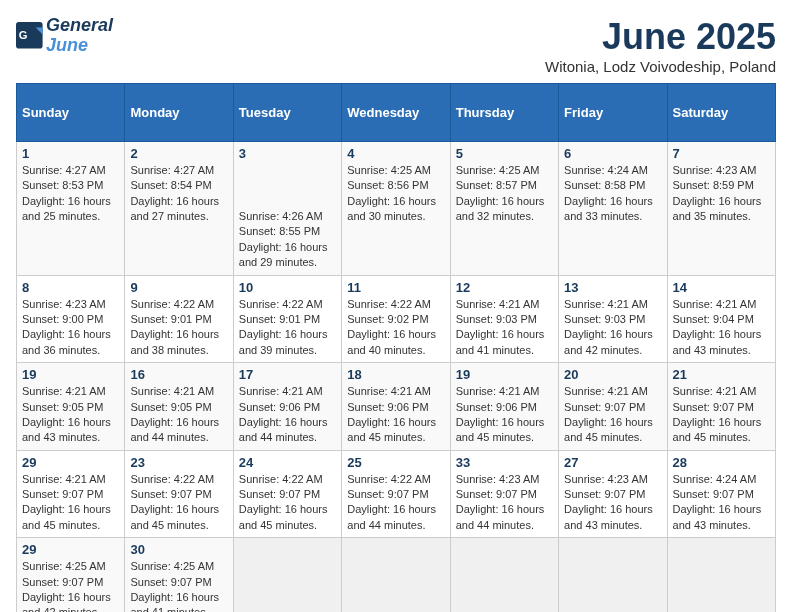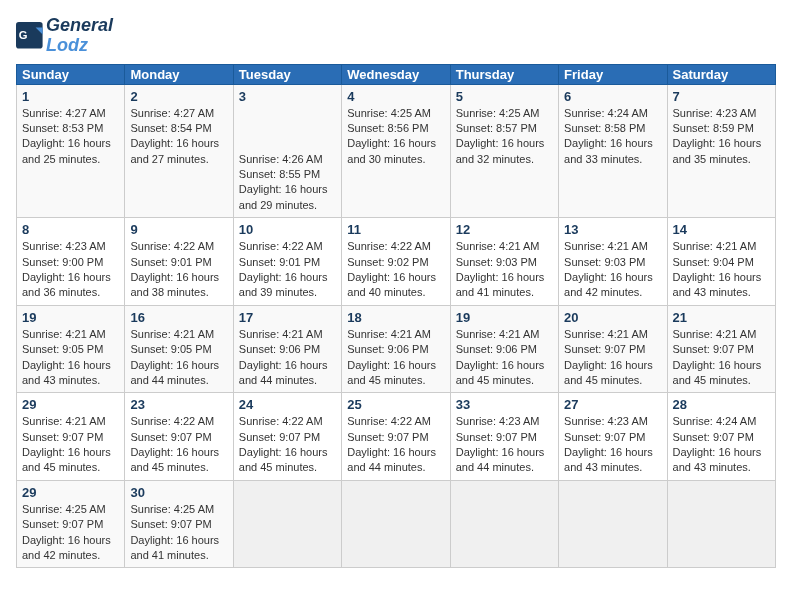--- a/index.html
+++ b/index.html
@@ -46,21 +46,21 @@
     }
     table {
       width: 100%;
       border-collapse: collapse;
       font-size: 11px;
     }
     thead tr th {
       background-color: #2a6db5;
       color: #fff;
       text-align: left;
-      padding: 2px 5px;
+      padding: 21px 5px;
       font-size: 13px;
       font-weight: bold;
       border: 1px solid #1a5a9a;
     }
     tbody tr td {
       vertical-align: top;
       border: 1px solid #ccc;
       padding: 4px 5px;
       min-height: 70px;
       width: 14.28%;
@@ -90,22 +90,26 @@
 
 <div class="header-area">
   <div class="logo">
     <svg class="logo-icon" viewBox="0 0 40 40">
       <rect x="0" y="0" width="38" height="38" rx="4" fill="#1a3a5c"></rect>
       <text x="4" y="24" font-size="16" font-weight="bold" fill="white" font-family="Arial">G</text>
       <polygon points="28,8 38,8 38,18" fill="#4a90d9"></polygon>
     </svg>
     <div class="logo-text">
       <div>General</div>
-      <div style="color:#4a90d9;">Lodz</div>
+      <div style="color:#4a90d9;">June</div>
     </div>
+  </div>
+  <div class="title-block">
+    <div class="cal-title">June 2025</div>
+    <div class="cal-subtitle">Witonia, Lodz Voivodeship, Poland</div>
   </div>
 </div>
 
 <table>
   <thead>
     <tr>
       <th>Sunday</th>
       <th>Monday</th>
       <th>Tuesday</th>
       <th>Wednesday</th>

